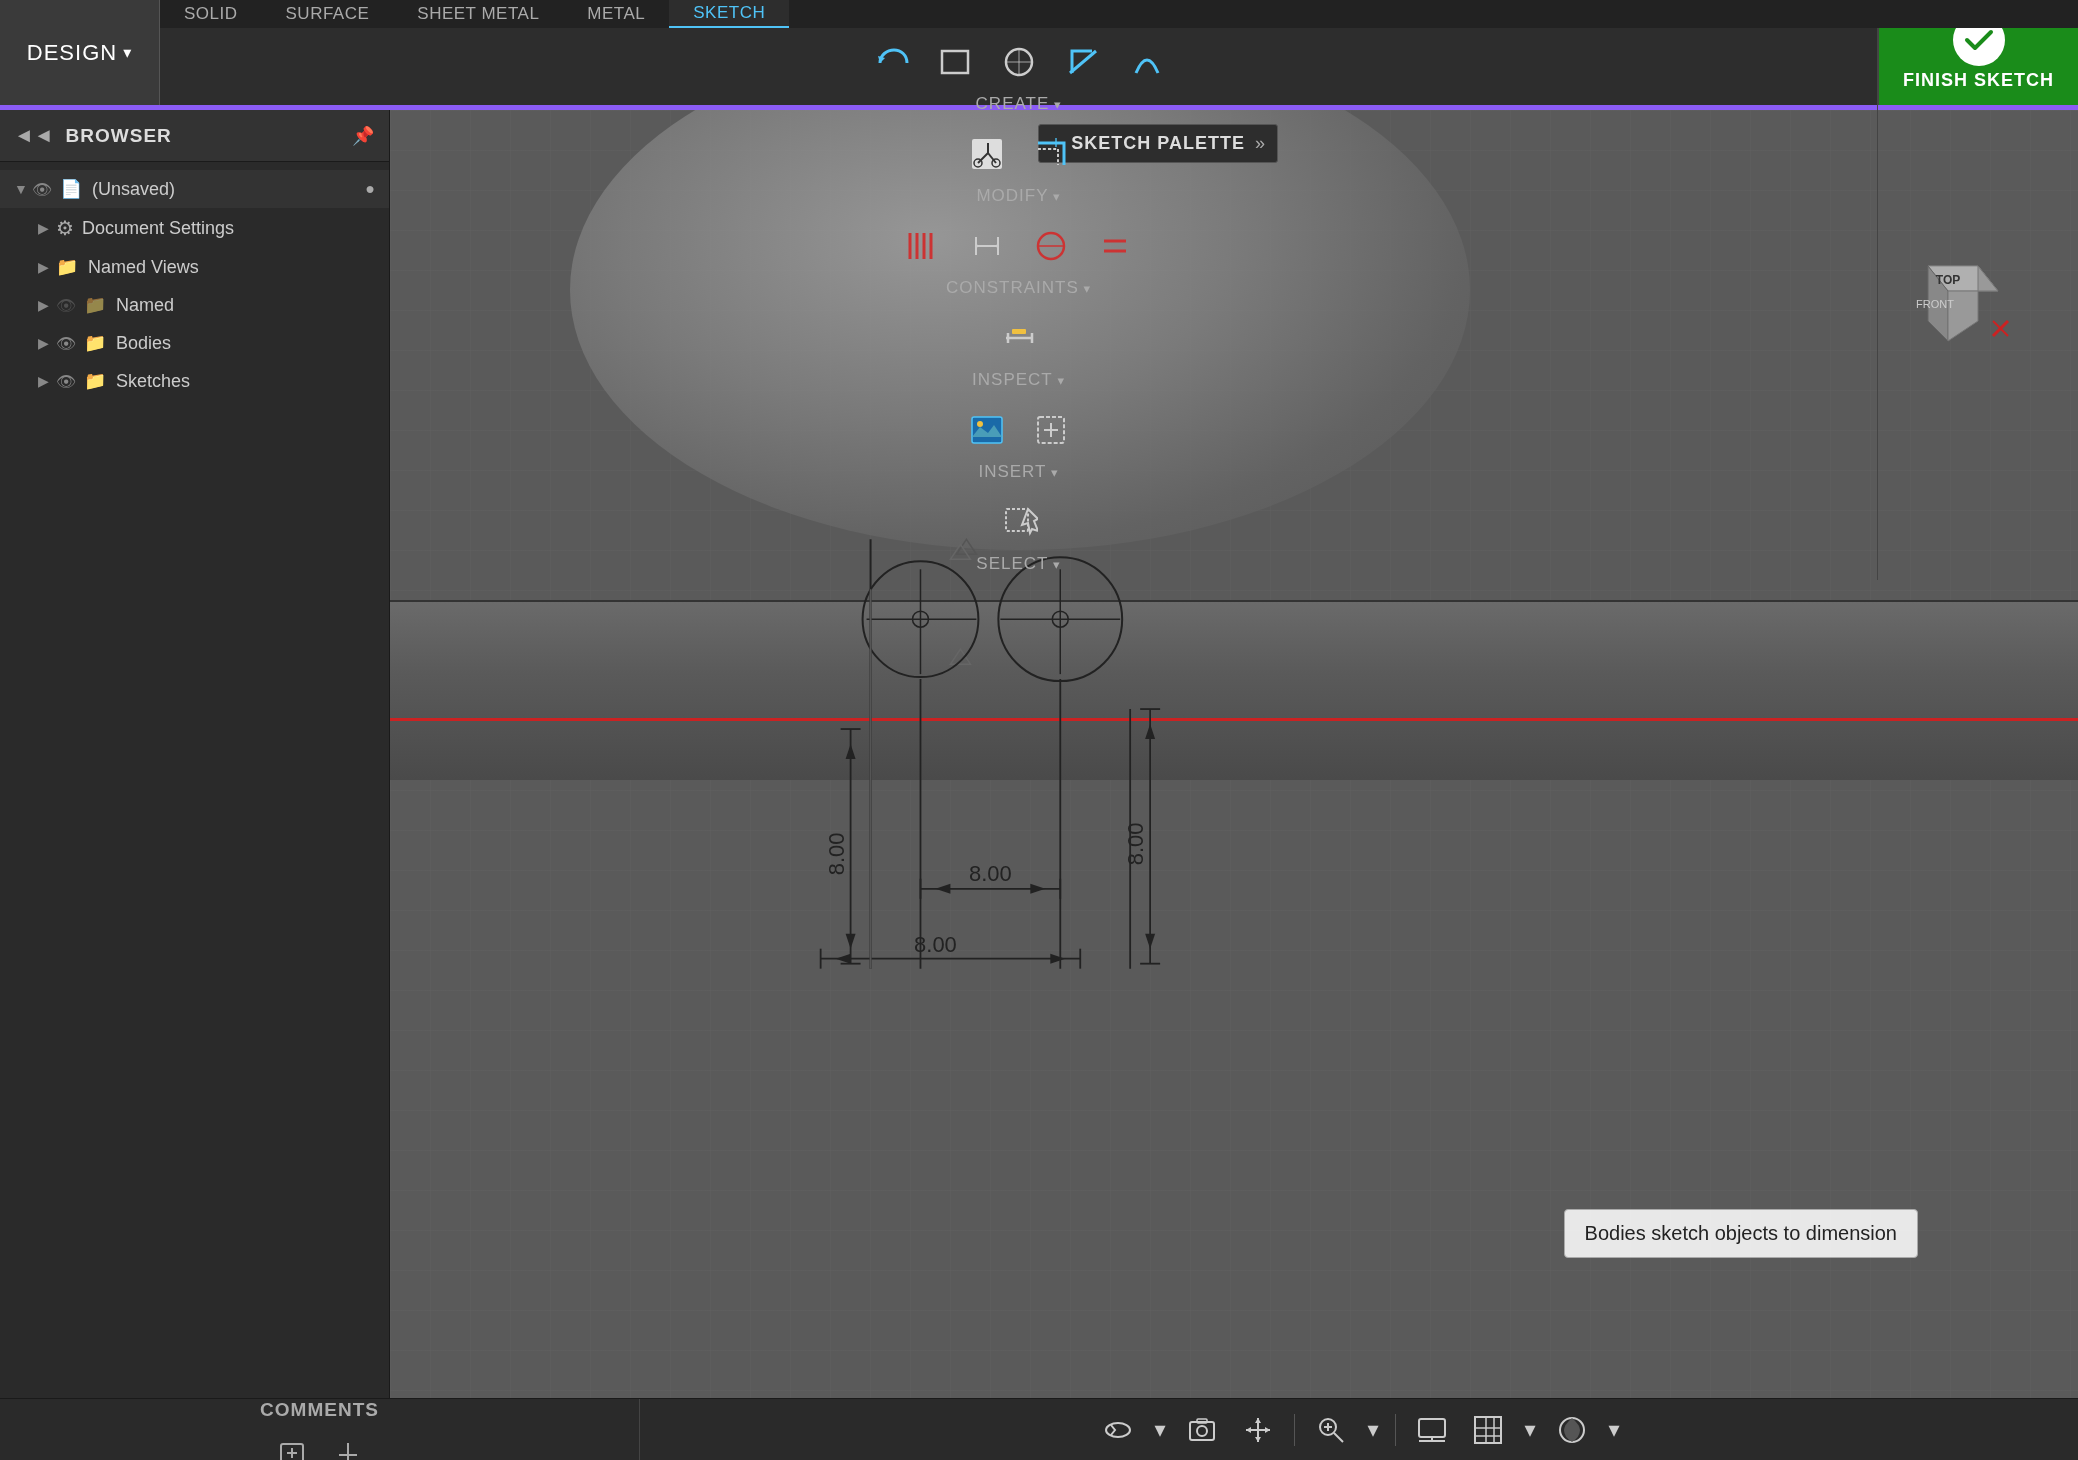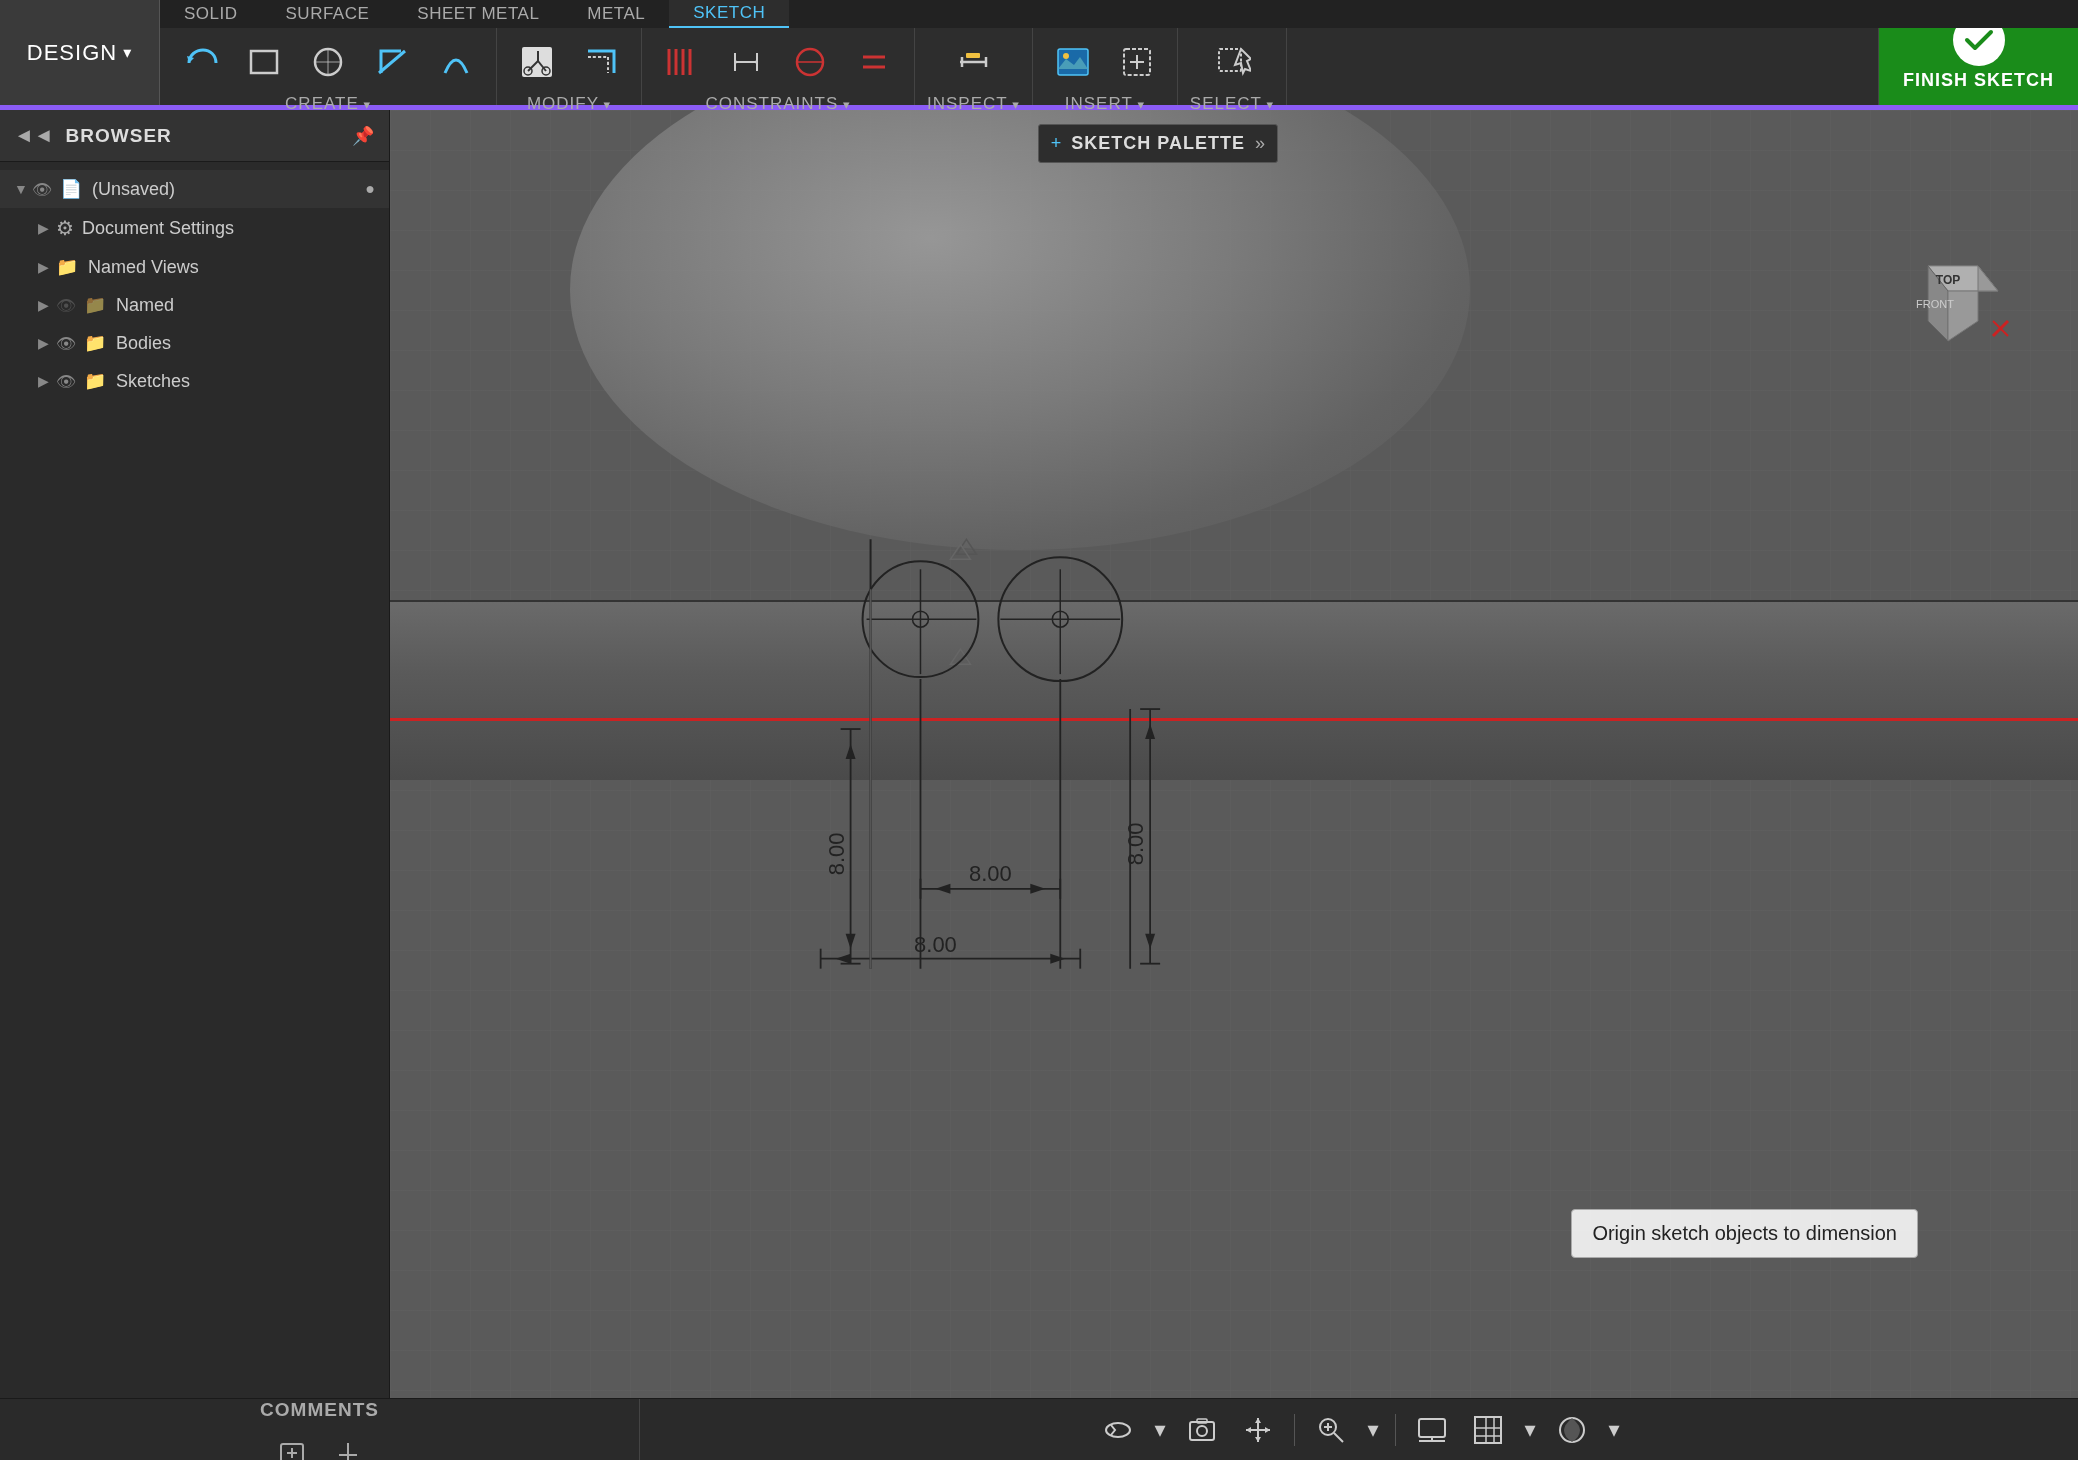--- a/index.html
+++ b/index.html
@@ -377,21 +377,21 @@
     <div class="tab-item">SHEET METAL</div>
     <div class="tab-item">METAL</div>
     <div class="tab-item active">SKETCH</div>
   </div>
 
   <div class="design-btn">
     <span>DESIGN</span>
     <span class="arrow">▾</span>
   </div>
 
-  <div class="toolbar-sections" style="padding-top:28px;">
+  <div class="toolbar-sections" style="padding-top:28px;flex-direction:column;">
 
     <div class="toolbar-section">
       <div class="toolbar-icons">
 
         <div class="tool-icon">
           <svg viewBox="0 0 38 38" fill="none">
             <path d="M8 20 C8 12 15 7 22 7 C29 7 35 12 35 20" stroke="#4fc3f7" stroke-width="3" fill="none"></path>
             <path d="M8 20 L6 13 L13 15 Z" fill="#4fc3f7"></path>
           </svg>
         </div>
@@ -698,21 +698,21 @@
 
         <text x="60" y="38" font-size="12" fill="#333" text-anchor="middle" font-weight="bold">TOP</text>
         <text x="47" y="62" font-size="11" fill="#ccc" text-anchor="middle">FRONT</text>
 
         <line x1="105" y1="90" x2="120" y2="75" stroke="#cc2222" stroke-width="3"></line>
         <line x1="120" y1="90" x2="105" y2="75" stroke="#cc2222" stroke-width="2"></line>
       </svg>
     </div>
 
     <div class="tooltip-box">
-      <span>Origin sketch objects to dimension</span>
+      <span>Bodies sketch objects to dimension</span>
     </div>
   </div>
 </div>
 
 <div class="bottom-bar">
 
   <div class="comments-section">
     <span class="comments-label">COMMENTS</span>
     <div class="comments-icons">
       <div class="bottom-tool-icon">

